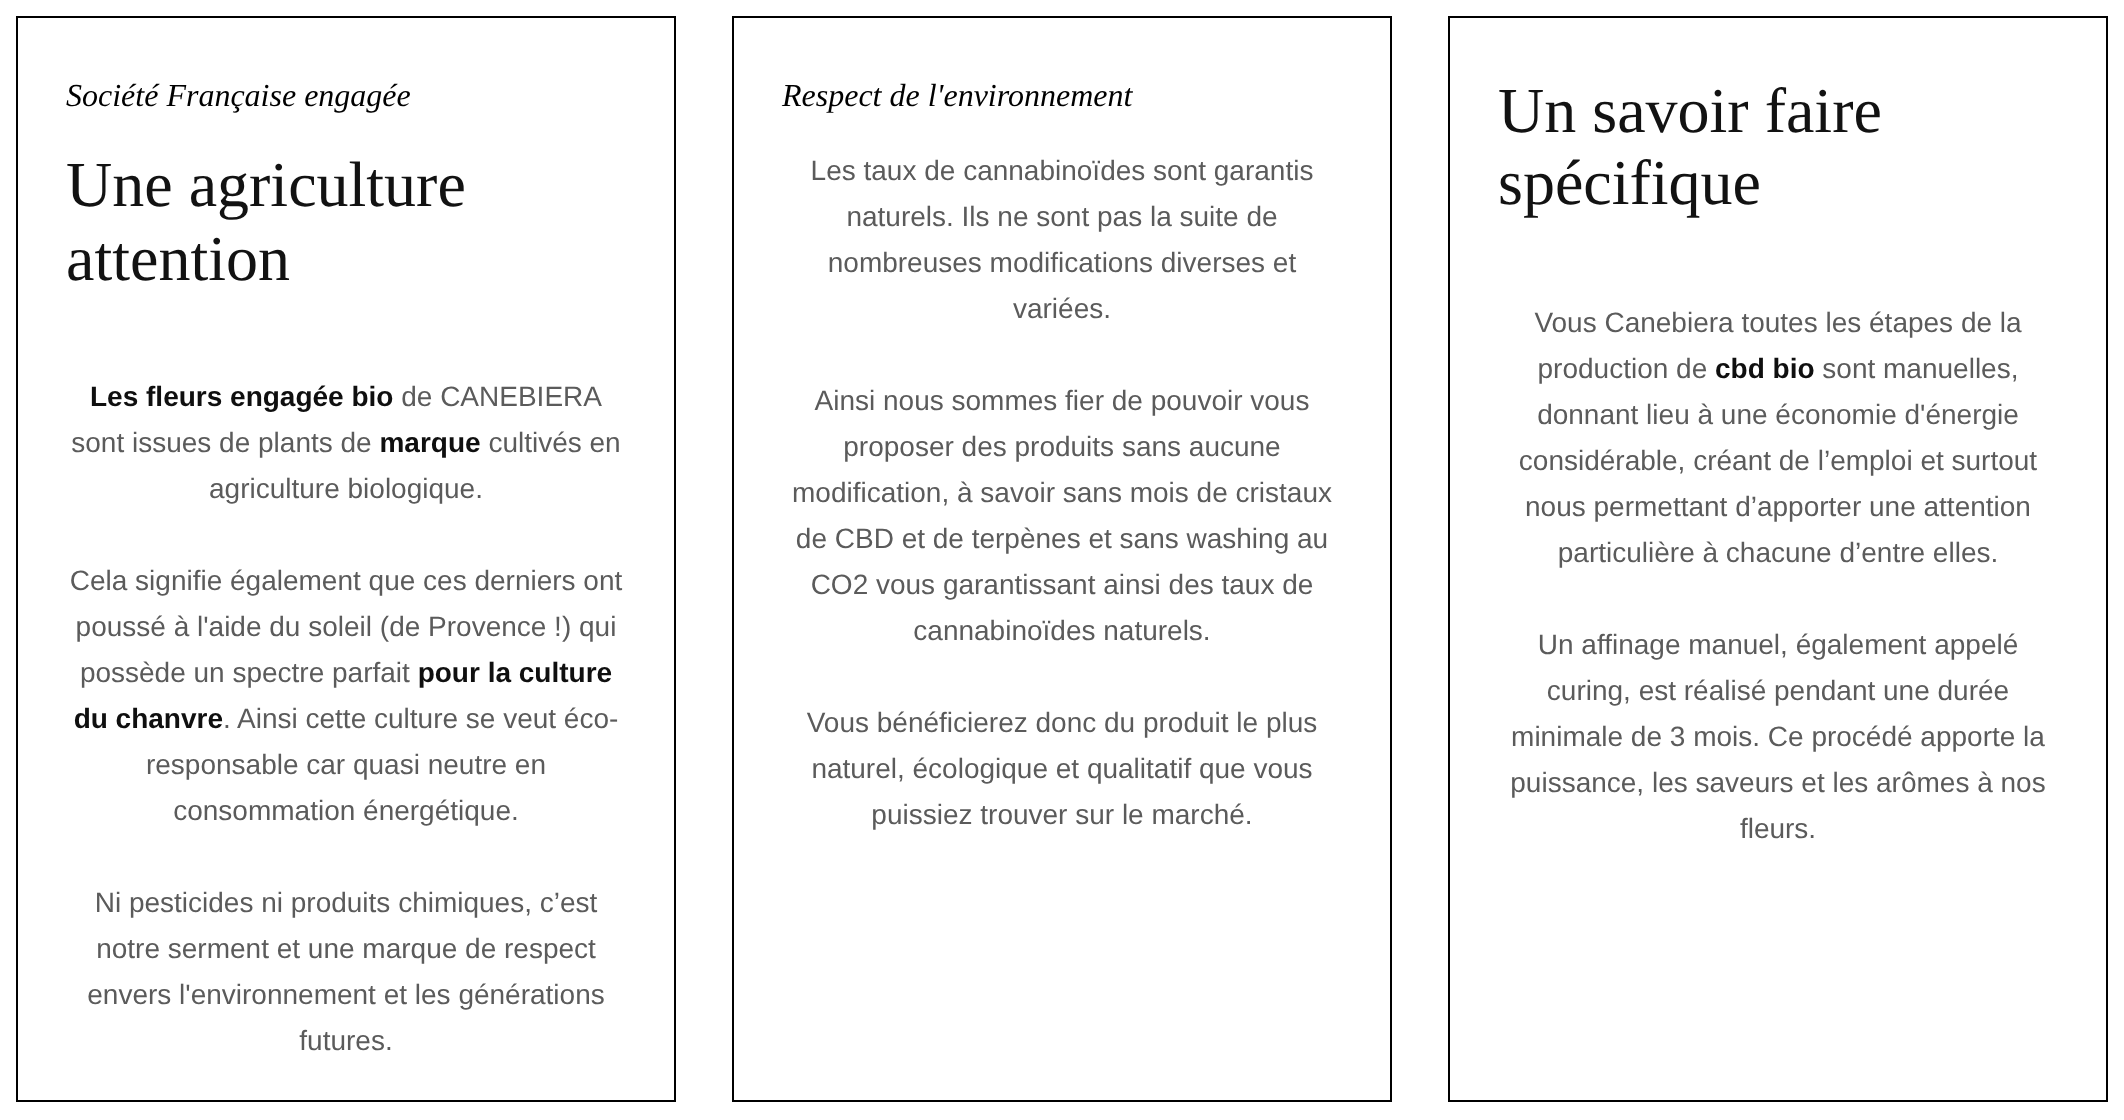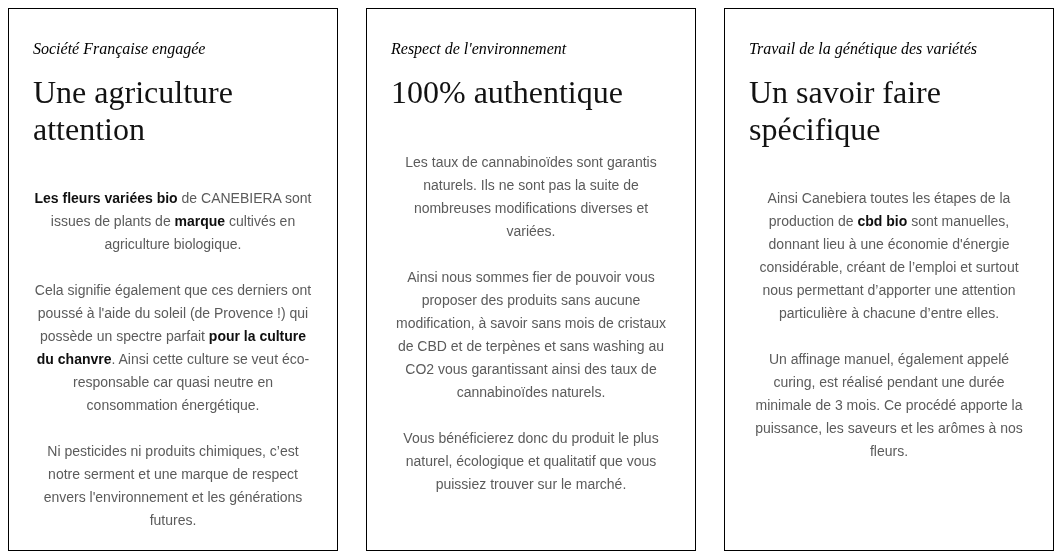--- a/index.html
+++ b/index.html
@@ -55,37 +55,35 @@
 </style>
 </head>
 <body>
 
 <main class="cards">
 
     <section class="card">
       <p class="eyebrow">Société Française engagée</p>
       <h2 class="title">Une agriculture attention</h2>
       <div class="body">
-        <p><strong>Les fleurs variées bio</strong><span> de CANEBIERA sont issues de plants de </span><strong>marque</strong><span> cultivés en agriculture biologique.</span></p>
+        <p><strong>Les fleurs engagée bio</strong><span> de CANEBIERA sont issues de plants de </span><strong>marque</strong><span> cultivés en agriculture biologique.</span></p>
         <p><span>Cela signifie également que ces derniers ont poussé à l'aide du soleil (de Provence !) qui possède un spectre parfait </span><strong>pour la culture du chanvre</strong><span>. Ainsi cette culture se veut éco-responsable car quasi neutre en consommation énergétique.</span></p>
         <p><span>Ni pesticides ni produits chimiques, c’est notre serment et une marque de respect envers l'environnement et les générations futures.</span></p>
       </div>
     </section>
 
     <section class="card">
       <p class="eyebrow">Respect de l'environnement</p>
-      <h2 class="title">100% authentique</h2>
       <div class="body">
         <p><span>Les taux de cannabinoïdes sont garantis naturels. Ils ne sont pas la suite de nombreuses modifications diverses et variées.</span></p>
         <p><span>Ainsi nous sommes fier de pouvoir vous proposer des produits sans aucune modification, à savoir sans mois de cristaux de CBD et de terpènes et sans washing au CO2 vous garantissant ainsi des taux de cannabinoïdes naturels.</span></p>
         <p><span>Vous bénéficierez donc du produit le plus naturel, écologique et qualitatif que vous puissiez trouver sur le marché.</span></p>
       </div>
     </section>
 
     <section class="card">
-      <p class="eyebrow">Travail de la génétique des variétés</p>
       <h2 class="title">Un savoir faire spécifique</h2>
       <div class="body">
-        <p><span>Ainsi Canebiera toutes les étapes de la production de </span><strong>cbd bio</strong><span> sont manuelles, donnant lieu à une économie d'énergie considérable, créant de l’emploi et surtout nous permettant d’apporter une attention particulière à chacune d’entre elles.</span></p>
+        <p><span>Vous Canebiera toutes les étapes de la production de </span><strong>cbd bio</strong><span> sont manuelles, donnant lieu à une économie d'énergie considérable, créant de l’emploi et surtout nous permettant d’apporter une attention particulière à chacune d’entre elles.</span></p>
         <p><span>Un affinage manuel, également appelé curing, est réalisé pendant une durée minimale de 3 mois. Ce procédé apporte la puissance, les saveurs et les arômes à nos fleurs.</span></p>
       </div>
     </section>
   </main>
 
 </body></html>

